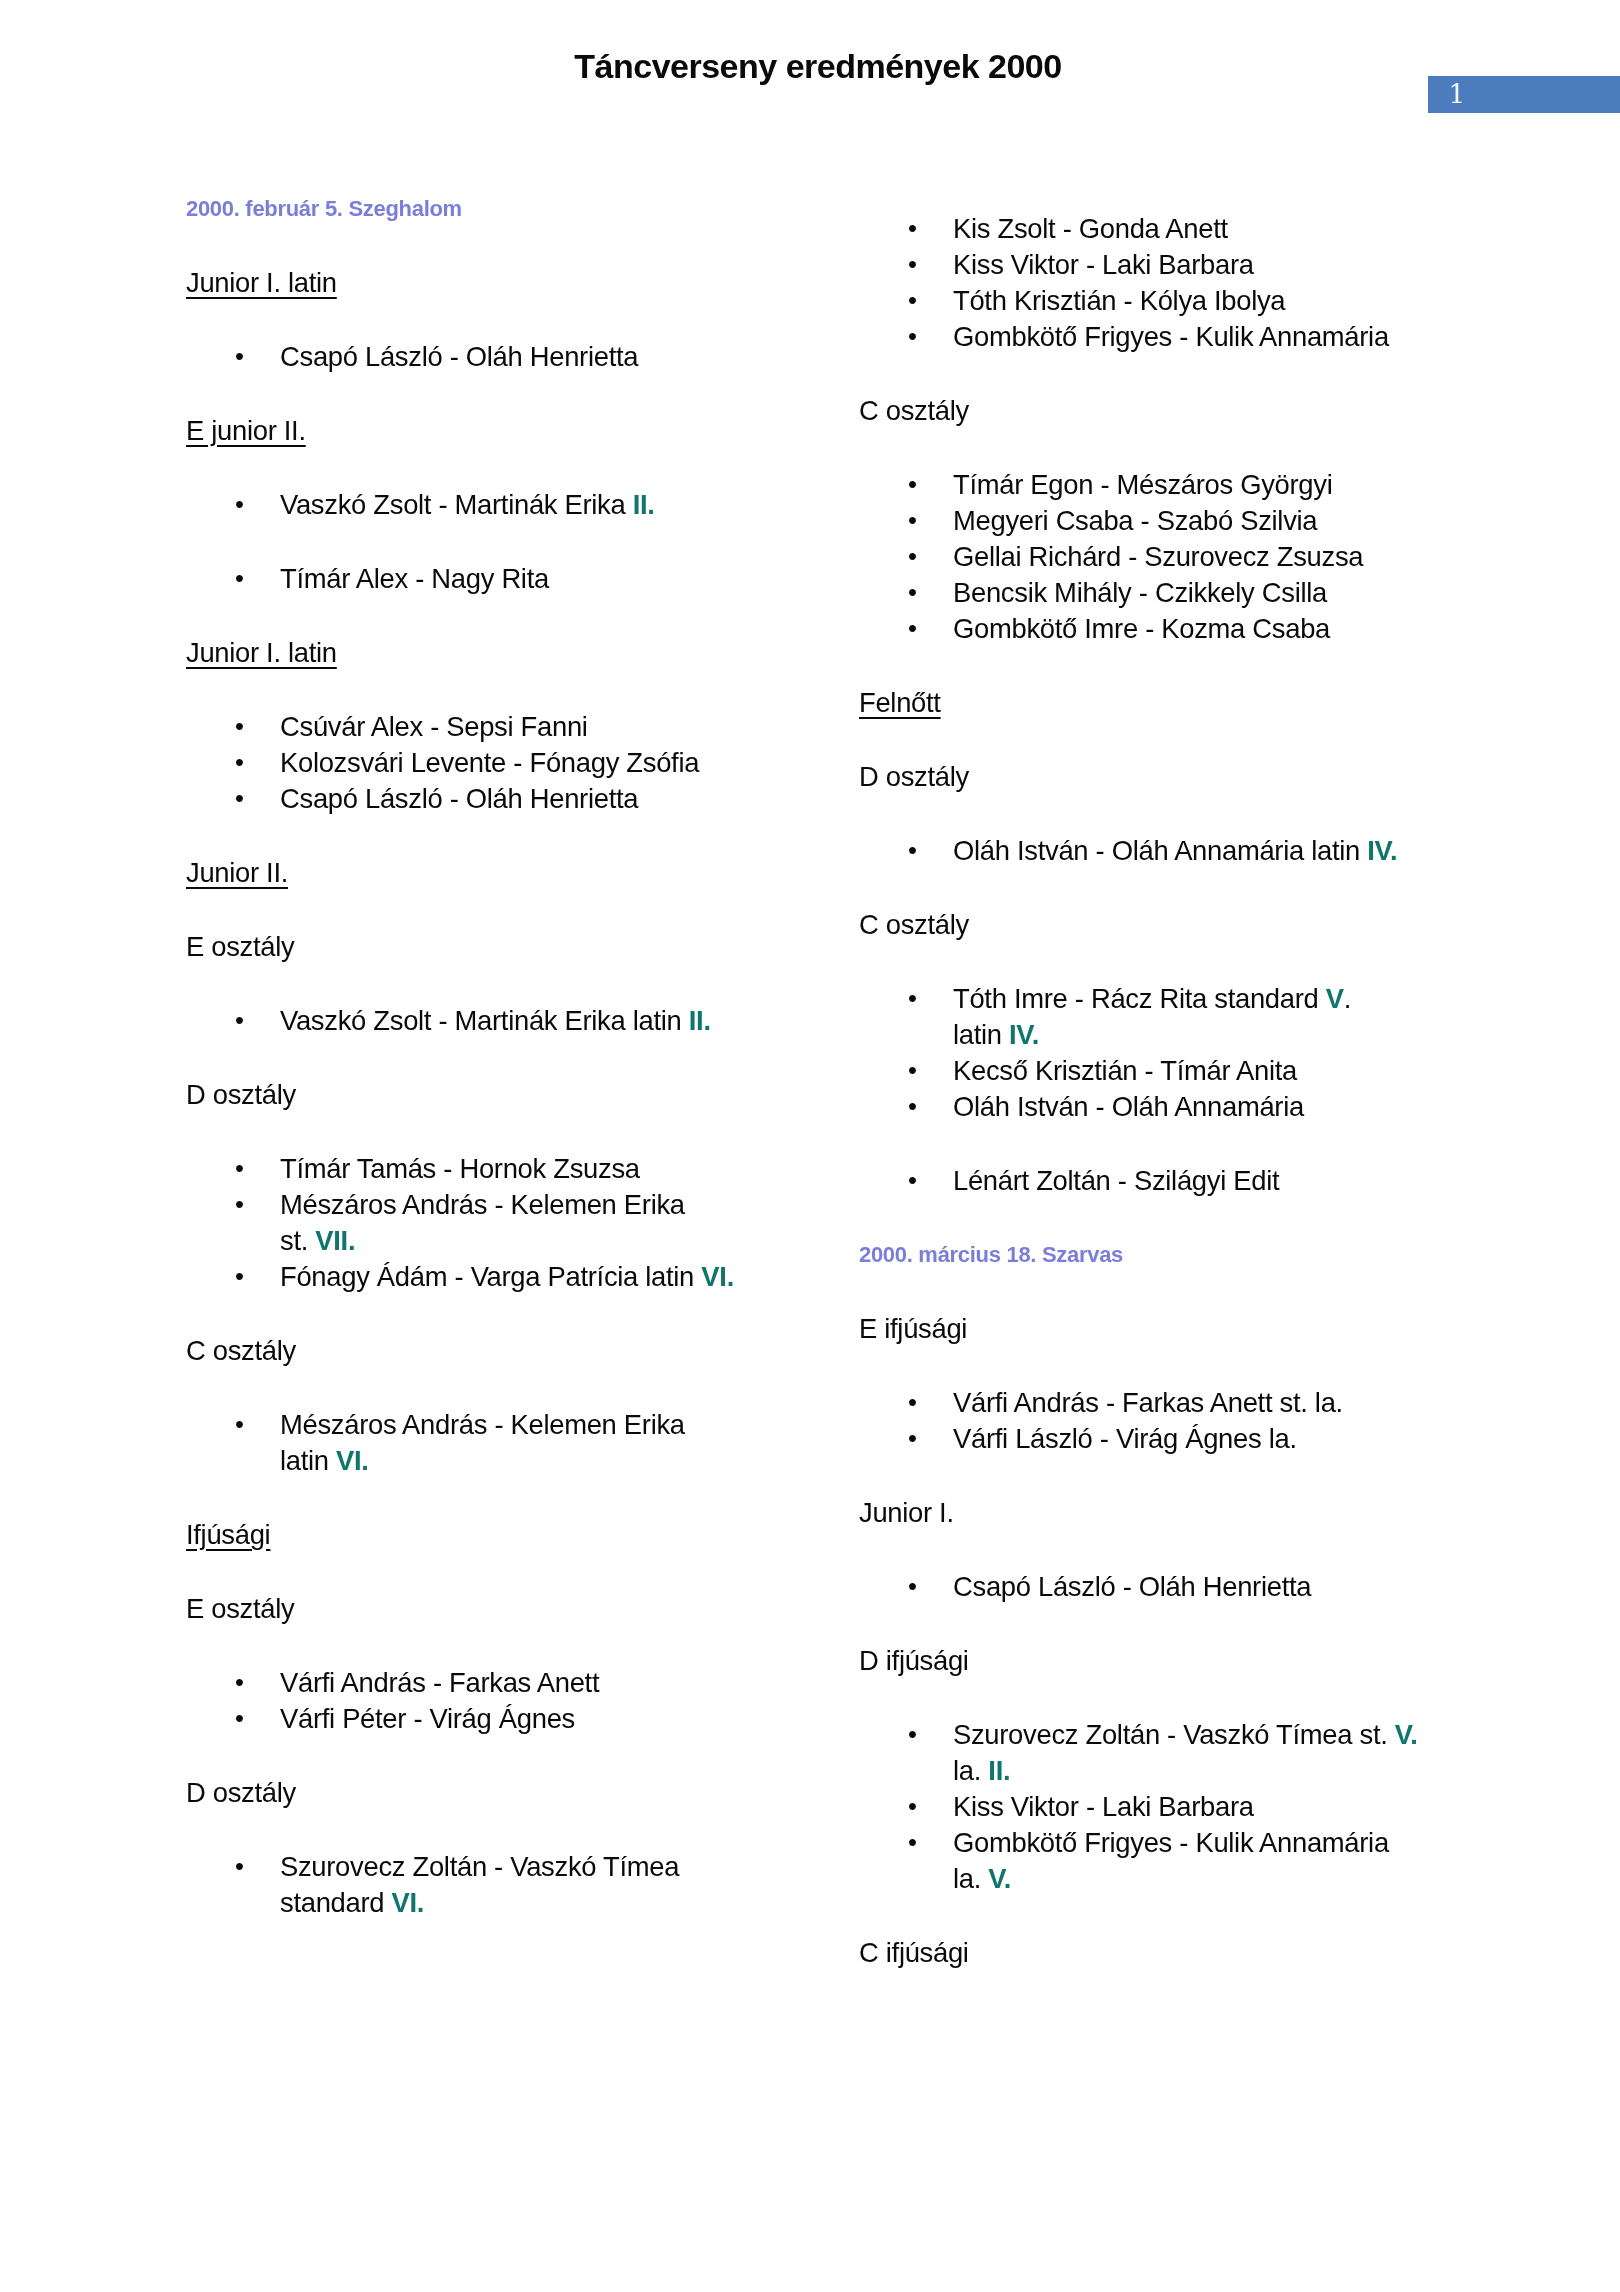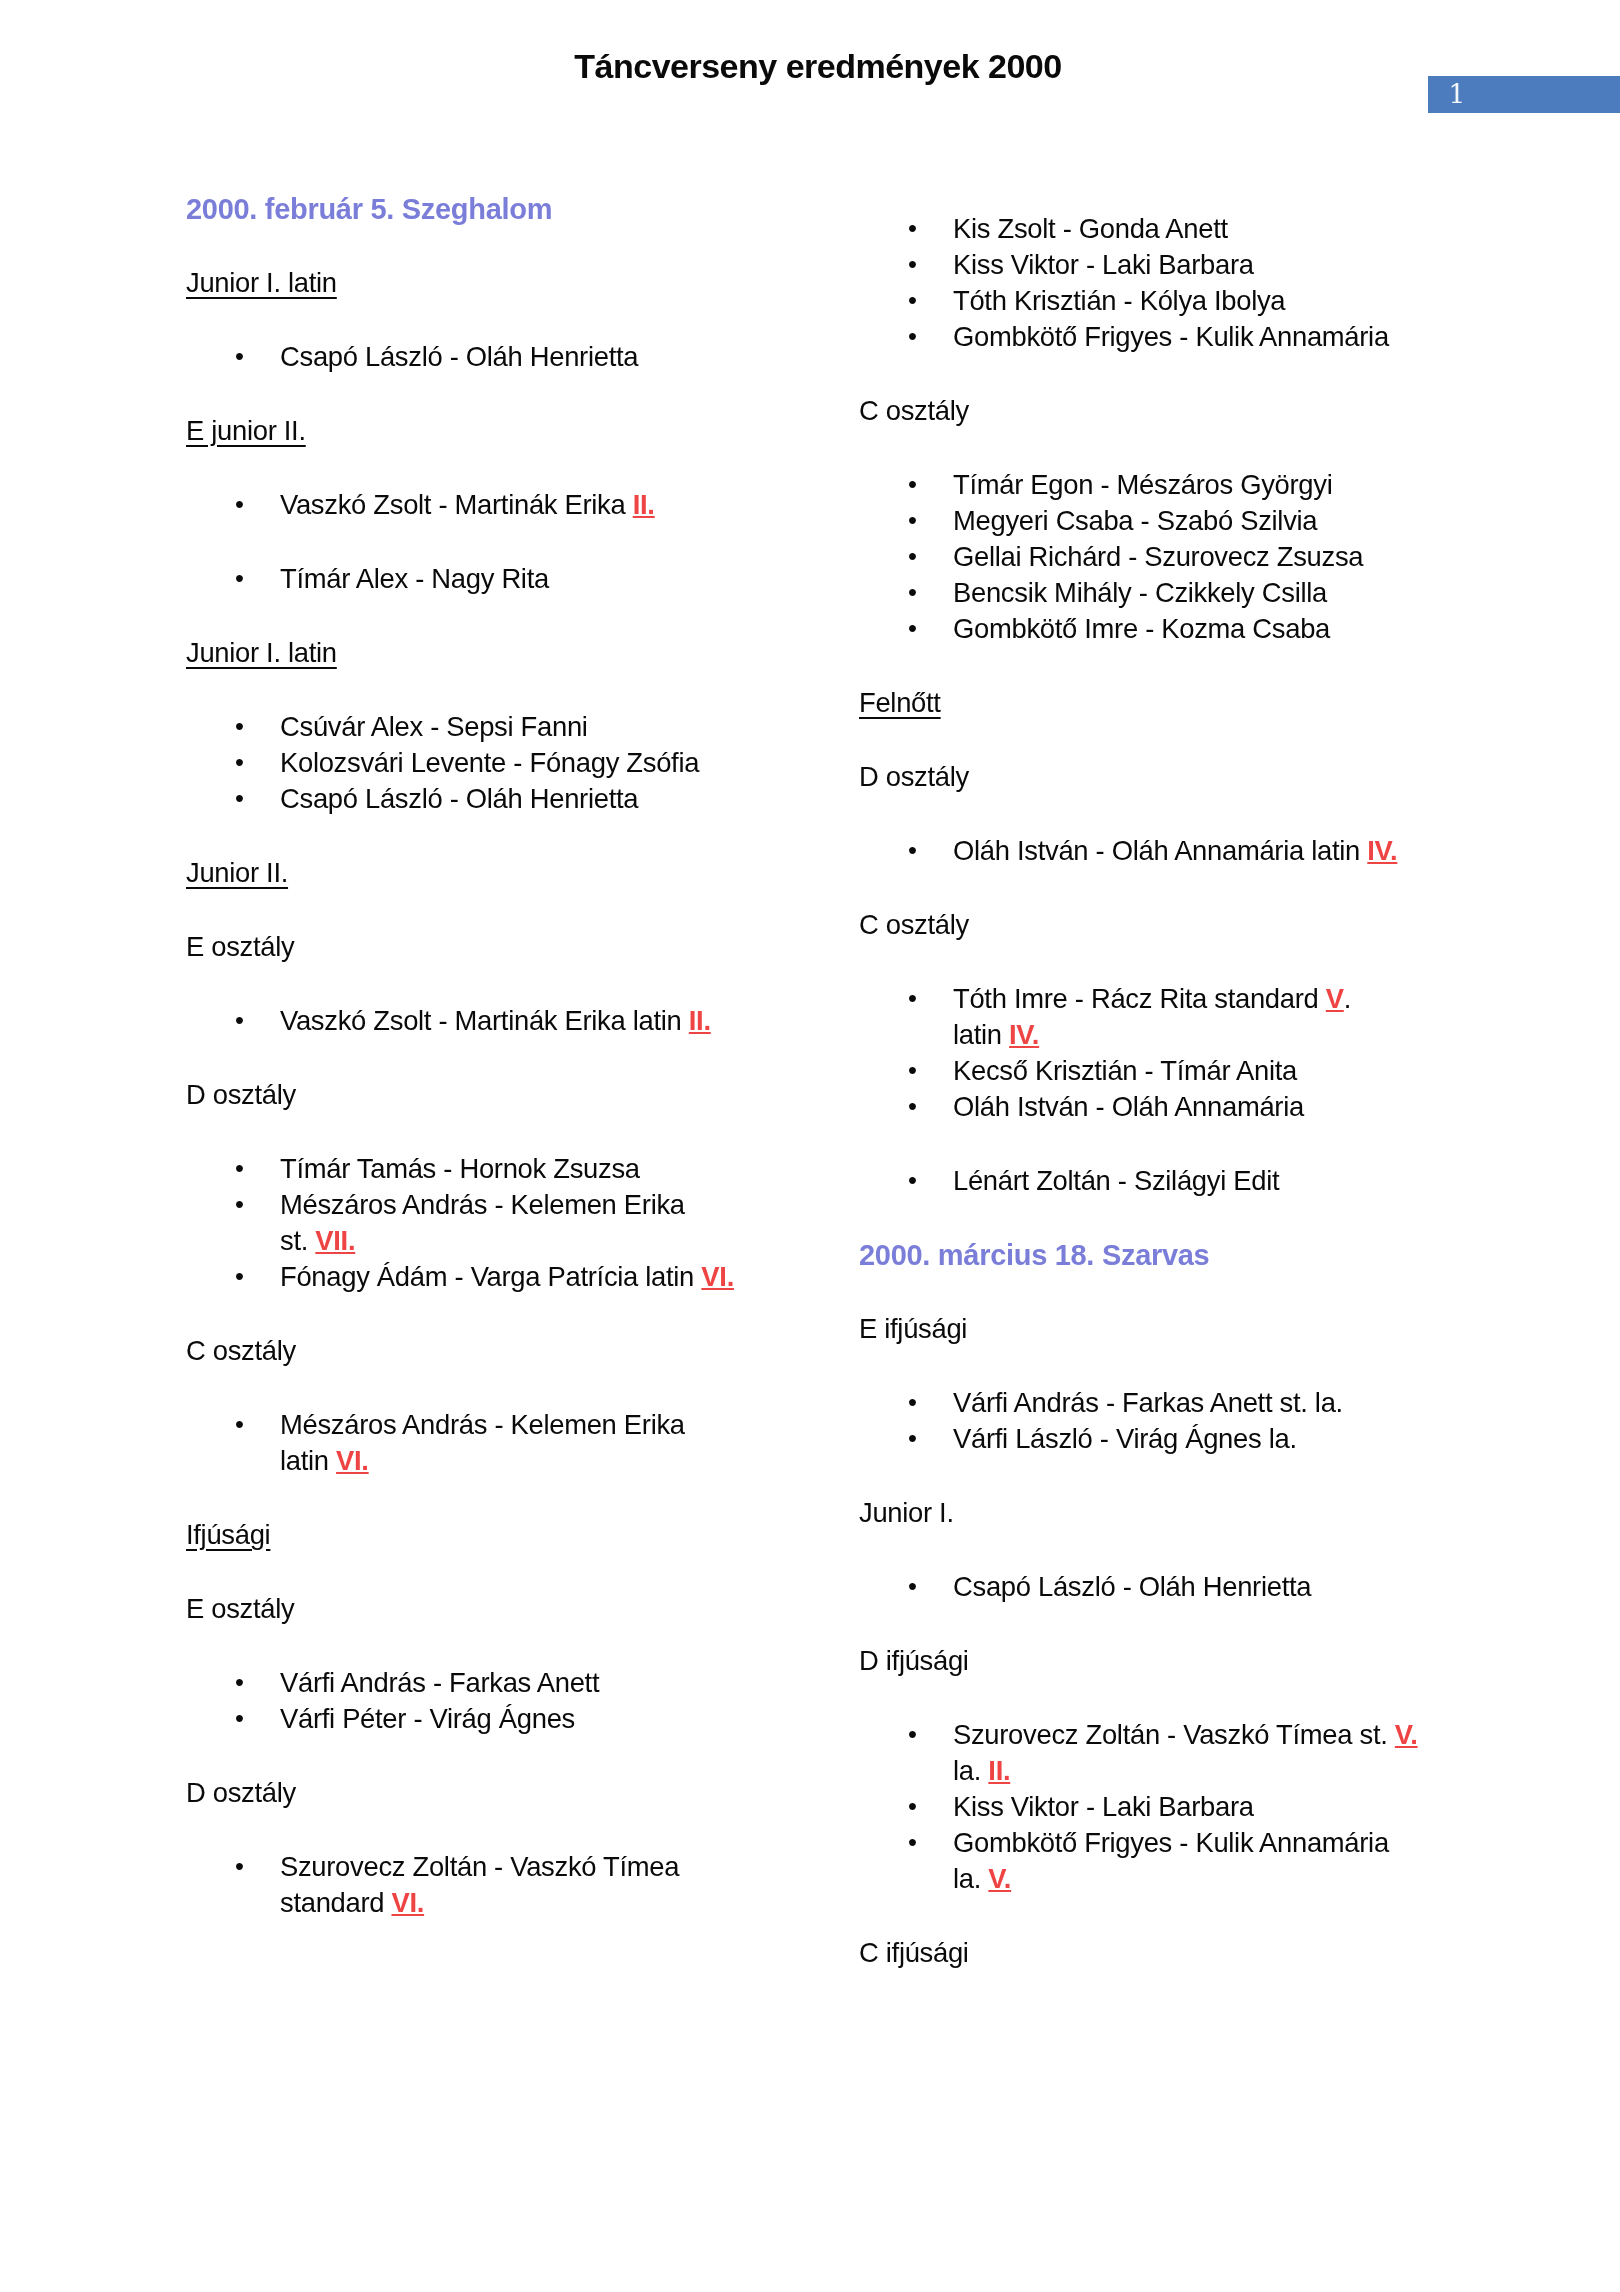--- a/index.html
+++ b/index.html
@@ -17,27 +17,27 @@
   .page-badge .num{
     display:block;padding-left:20.6px;font-family:"DejaVu Serif",serif;
     font-size:26.5px;line-height:36px;color:#f4f8fc;
   }
   .columns{position:absolute;top:191px;left:186px;display:flex;align-items:flex-start;}
   .col{
     width:588px;font-size:27.4px;line-height:36px;letter-spacing:-0.3px;
     white-space:nowrap;
   }
   .col-right{margin-left:85px;padding-top:19.6px;}
-  .date{font-size:29px;font-weight:700;color:#7a7ed8;margin:0 0 38px 0;}
+  .date{font-size:22px;font-weight:700;color:#7a7ed8;margin:0 0 38px 0;}
   .category{margin:0 0 38px 0;text-decoration:underline;text-underline-offset:4.9px;}
   .sub{margin:0 0 38px 0;}
   ul.results-list{list-style:none;margin:0 0 38px 0;padding:0;}
   ul.results-list li{position:relative;padding-left:94px;}
   ul.results-list .bullet{position:absolute;left:49px;top:-1px;font-size:25.5px;color:#0a0a0a;}
-  .result{color:#ef4444;font-weight:700;text-decoration:underline;}
+  .result{color:#0f766e;font-weight:700;}
 </style>
 </head>
 <body>
 
 <div class="doc-title">Táncverseny eredmények 2000</div>
 
 <div class="page-badge">
   <span class="num">1</span>
 </div>
 

